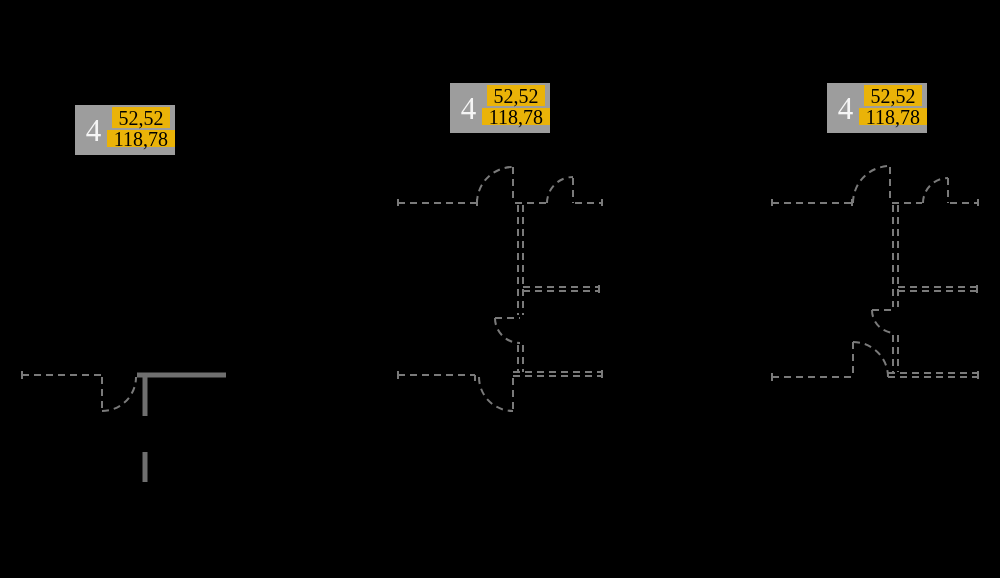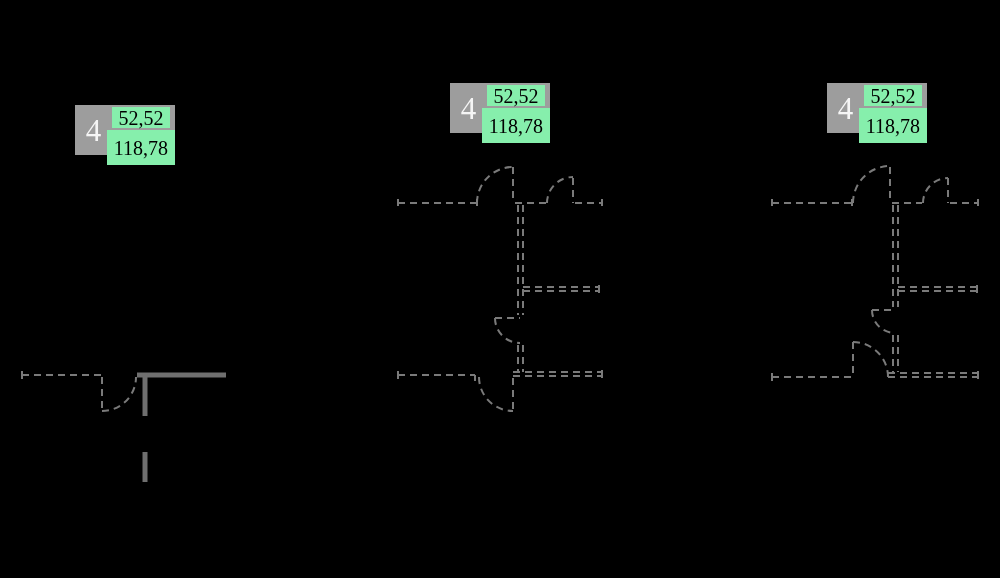--- a/index.html
+++ b/index.html
@@ -18,26 +18,26 @@
   }
   .unit-label.pos-1{left:75px;top:105px;}
   .unit-label.pos-2{left:450px;top:83px;}
   .unit-label.pos-3{left:827px;top:83px;}
   .unit-number{
     position:absolute;left:0;top:0;width:37px;height:50px;
     display:flex;align-items:center;justify-content:center;
     color:#f5f5f5;font-size:31px;line-height:1;
   }
   .area-cell{
-    position:absolute;background:#86efac;color:#000;
+    position:absolute;background:#eab308;color:#000;
     display:flex;align-items:center;justify-content:center;
     font-size:20px;line-height:1;
   }
   .area-cell.top{left:37px;top:2px;width:58px;height:21px;}
-  .area-cell.bottom{left:32px;top:25px;width:68px;height:35px;font-family:Liberation Serif, serif;}
+  .area-cell.bottom{left:32px;top:25px;width:68px;height:17px;font-family:Liberation Serif, serif;}
 </style>
 </head>
 <body>
 
 <div id="stage">
 
   <svg id="plan-svg" width="1000" height="578" viewBox="0 0 1000 578">
       <line x1="22" y1="371" x2="22" y2="379" stroke="#7a7a7a" stroke-width="2" fill="none"></line>
       <line x1="22" y1="375" x2="101" y2="375" stroke="#7a7a7a" stroke-width="2" fill="none" stroke-dasharray="7 5"></line>
       <line x1="102" y1="377" x2="102" y2="411" stroke="#7a7a7a" stroke-width="2" fill="none" stroke-dasharray="7 5"></line>

